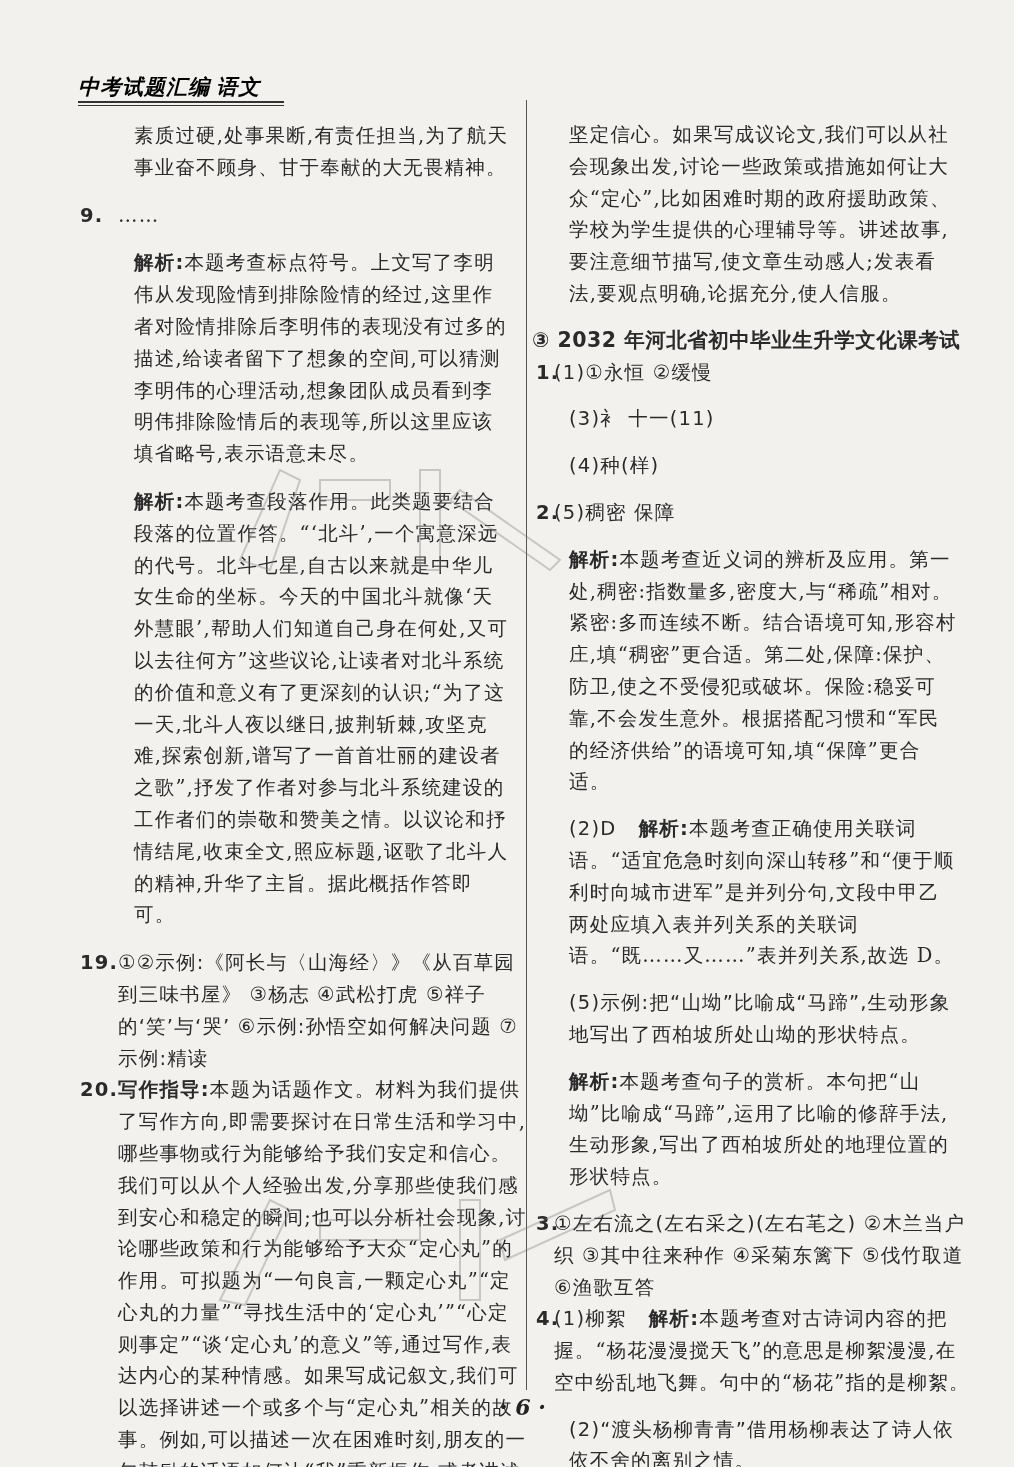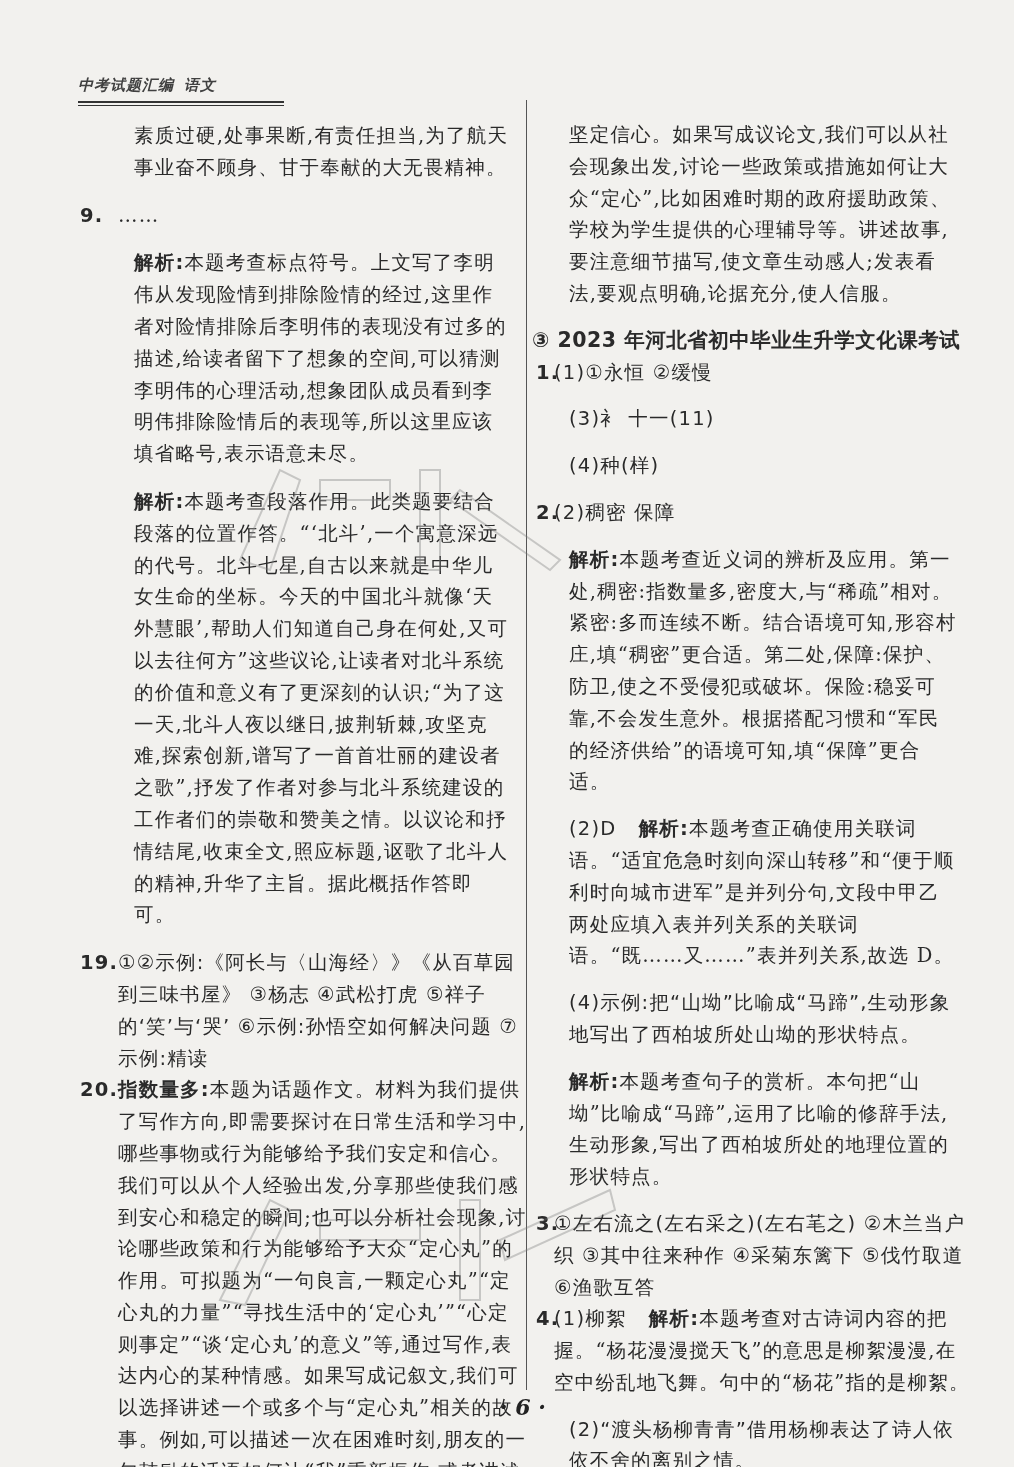--- a/index.html
+++ b/index.html
@@ -8,23 +8,23 @@
     background: #f2f1ee;
     font-family: "DejaVu Serif", "Liberation Serif", serif;
     color: #2a2a2a;
     position: relative;
   }
   .page { position: absolute; left: 0; top: 0; width: 1014px; height: 1467px; }
   .header {
     position: absolute; left: 78px; top: 74px; width: 206px;
   }
   .header-title {
-    font-family: Liberation Mono, monospace;
+    font-family: Liberation Serif, serif;
     font-style: italic; font-weight: bold;
-    font-size: 15px; letter-spacing: 1px; color: #404040;
+    font-size: 21px; letter-spacing: 1px; color: #000000;
     line-height: 26px; white-space: nowrap;
   }
   .header-rule1 { height: 2px; background: #333; margin-top: 1px; }
   .header-rule2 { height: 1px; background: #333; margin-top: 2px; }
   .col {
     position: absolute; top: 104px;
     font-size: 19.5px; line-height: 31.8px; letter-spacing: 1.2px;
   }
   .col-left { left: 80px; width: 448px; }
   .col-right { left: 536px; width: 436px; top: 104px; }
@@ -75,40 +75,40 @@
 
     <div>
       <p class="p"><span class="b">解析:</span><span>本题考查段落作用。此类题要结合段落的位置作答。“‘北斗’,一个寓意深远的代号。北斗七星,自古以来就是中华儿女生命的坐标。今天的中国北斗就像‘天外慧眼’,帮助人们知道自己身在何处,又可以去往何方”这些议论,让读者对北斗系统的价值和意义有了更深刻的认识;“为了这一天,北斗人夜以继日,披荆斩棘,攻坚克难,探索创新,谱写了一首首壮丽的建设者之歌”,抒发了作者对参与北斗系统建设的工作者们的崇敬和赞美之情。以议论和抒情结尾,收束全文,照应标题,讴歌了北斗人的精神,升华了主旨。据此概括作答即可。</span></p>
     </div>
 
     <div>
       <p class="q"><span class="num">19.</span><span class="sans">①②示例:《阿长与〈山海经〉》《从百草园到三味书屋》 ③杨志 ④武松打虎 ⑤祥子的‘笑’与‘哭’ ⑥示例:孙悟空如何解决问题 ⑦示例:精读</span></p>
     </div>
 
     <div>
-      <p class="q"><span class="num">20.</span><span class="b">指数量多:</span><span>本题为话题作文。材料为我们提供了写作方向,即需要探讨在日常生活和学习中,哪些事物或行为能够给予我们安定和信心。我们可以从个人经验出发,分享那些使我们感到安心和稳定的瞬间;也可以分析社会现象,讨论哪些政策和行为能够给予大众“定心丸”的作用。可拟题为“一句良言,一颗定心丸”“定心丸的力量”“寻找生活中的‘定心丸’”“心定则事定”“谈‘定心丸’的意义”等,通过写作,表达内心的某种情感。如果写成记叙文,我们可以选择讲述一个或多个与“定心丸”相关的故事。例如,可以描述一次在困难时刻,朋友的一句鼓励的话语如何让“我”重新振作;或者讲述一次在面临选择时,家人的一个肯定的手势如何让“我”</span></p>
+      <p class="q"><span class="num">20.</span><span class="b">写作指导:</span><span>本题为话题作文。材料为我们提供了写作方向,即需要探讨在日常生活和学习中,哪些事物或行为能够给予我们安定和信心。我们可以从个人经验出发,分享那些使我们感到安心和稳定的瞬间;也可以分析社会现象,讨论哪些政策和行为能够给予大众“定心丸”的作用。可拟题为“一句良言,一颗定心丸”“定心丸的力量”“寻找生活中的‘定心丸’”“心定则事定”“谈‘定心丸’的意义”等,通过写作,表达内心的某种情感。如果写成记叙文,我们可以选择讲述一个或多个与“定心丸”相关的故事。例如,可以描述一次在困难时刻,朋友的一句鼓励的话语如何让“我”重新振作;或者讲述一次在面临选择时,家人的一个肯定的手势如何让“我”</span></p>
     </div>
   </div>
 
   <div class="col col-right">
     <p class="rp">坚定信心。如果写成议论文,我们可以从社会现象出发,讨论一些政策或措施如何让大众“定心”,比如困难时期的政府援助政策、学校为学生提供的心理辅导等。讲述故事,要注意细节描写,使文章生动感人;发表看法,要观点明确,论据充分,使人信服。</p>
 
-    <div class="section-head">③ 2023 年河北省初中毕业生升学文化课考试</div>
+    <div class="section-head">③ 2032 年河北省初中毕业生升学文化课考试</div>
 
     <div>
       <p class="rq sans"><span class="rnum">1.</span><span>(1)①永恒   ②缓慢</span></p>
       <p class="rp sans">(3)衤  十一(11)</p>
       <p class="rp sans">(4)种(样)</p>
     </div>
 
     <div>
-      <p class="rq sans"><span class="rnum">2.</span><span>(2)稠密   保障</span></p>
+      <p class="rq sans"><span class="rnum">2.</span><span>(5)稠密   保障</span></p>
       <p class="rp"><span class="b">解析:</span><span>本题考查近义词的辨析及应用。第一处,稠密:指数量多,密度大,与“稀疏”相对。紧密:多而连续不断。结合语境可知,形容村庄,填“稠密”更合适。第二处,保障:保护、防卫,使之不受侵犯或破坏。保险:稳妥可靠,不会发生意外。根据搭配习惯和“军民的经济供给”的语境可知,填“保障”更合适。</span></p>
       <p class="rp"><span class="sans">(2)D</span>&nbsp;&nbsp;&nbsp;<span class="b">解析:</span><span>本题考查正确使用关联词语。“适宜危急时刻向深山转移”和“便于顺利时向城市进军”是并列分句,文段中甲乙两处应填入表并列关系的关联词语。“既……又……”表并列关系,故选 D。</span></p>
-      <p class="rp sans">(4)示例:把“山坳”比喻成“马蹄”,生动形象地写出了西柏坡所处山坳的形状特点。</p>
+      <p class="rp sans">(5)示例:把“山坳”比喻成“马蹄”,生动形象地写出了西柏坡所处山坳的形状特点。</p>
       <p class="rp"><span class="b">解析:</span><span>本题考查句子的赏析。本句把“山坳”比喻成“马蹄”,运用了比喻的修辞手法,生动形象,写出了西柏坡所处的地理位置的形状特点。</span></p>
     </div>
 
     <div>
       <p class="rq sans"><span class="rnum">3.</span><span>①左右流之(左右采之)(左右芼之)  ②木兰当户织  ③其中往来种作  ④采菊东篱下  ⑤伐竹取道  ⑥渔歌互答</span></p>
     </div>
 
     <div>
       <p class="rq"><span class="rnum">4.</span><span class="sans">(1)柳絮</span>&nbsp;&nbsp;&nbsp;<span class="b">解析:</span><span>本题考查对古诗词内容的把握。“杨花漫漫搅天飞”的意思是柳絮漫漫,在空中纷乱地飞舞。句中的“杨花”指的是柳絮。</span></p>
       <p class="rp sans">(2)“渡头杨柳青青”借用杨柳表达了诗人依依不舍的离别之情。</p>

